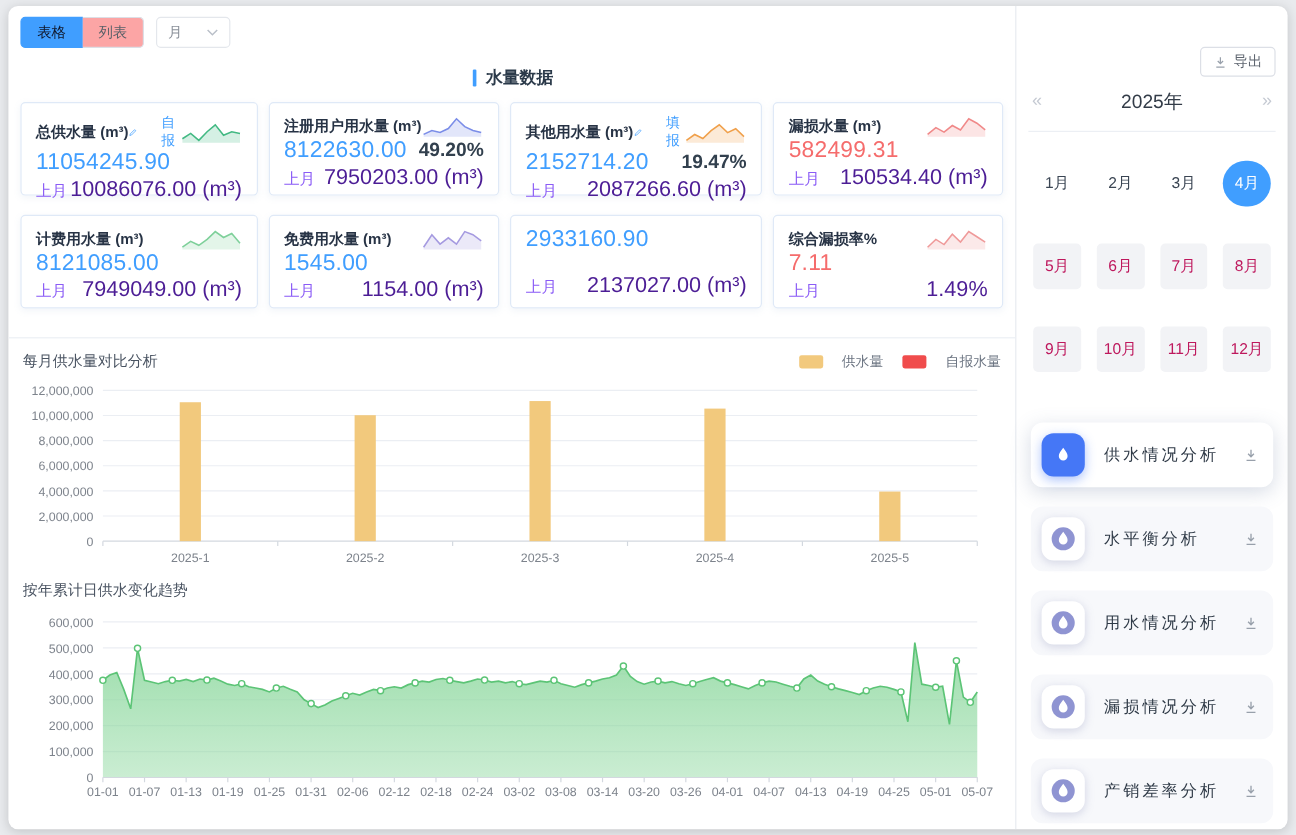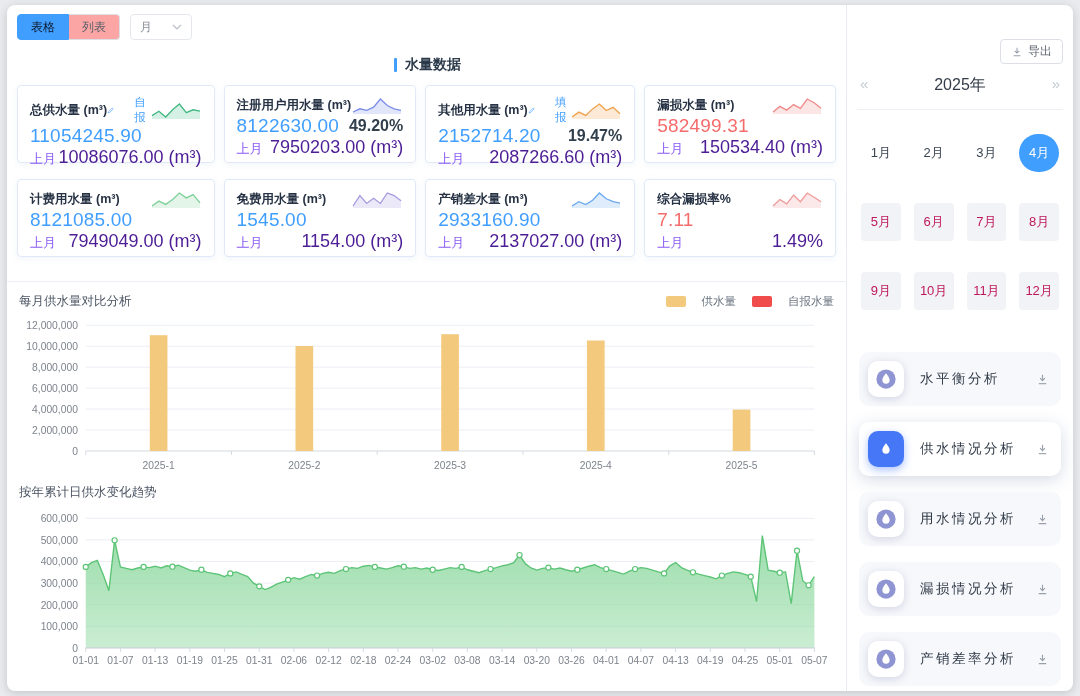--- a/index.html
+++ b/index.html
@@ -221,28 +221,20 @@
           <span class="card-value" style="color: rgb(64, 158, 255);">1545.00</span>
 
         </div>
         <div class="card-bottom">
           <span class="card-prev-label">上月</span>
           <span class="card-prev"><span>1154.00</span><span> (m³)</span></span>
         </div>
       </div>
 
       <div class="card">
-        <div class="card-top">
-          <span class="card-title">产销差水量 (m³)</span>
-
-          <svg class="spark" viewBox="0 0 52 20">
-              <path d="M2.0 17.0 L8.9 12.7 L15.7 15.6 L22.6 11.2 L29.4 4.0 L36.3 9.8 L43.1 12.7 L50.0 14.1 L50 19 L2 19 Z" fill="#6aa9f0" opacity="0.22"></path>
-              <path d="M2.0 17.0 L8.9 12.7 L15.7 15.6 L22.6 11.2 L29.4 4.0 L36.3 9.8 L43.1 12.7 L50.0 14.1" fill="none" stroke="#6aa9f0" stroke-width="1.3"></path>
-            </svg>
-        </div>
         <div class="card-value-row">
           <span class="card-value" style="color: rgb(64, 158, 255);">2933160.90</span>
 
         </div>
         <div class="card-bottom">
           <span class="card-prev-label">上月</span>
           <span class="card-prev"><span>2137027.00</span><span> (m³)</span></span>
         </div>
       </div>
 
@@ -442,46 +434,46 @@
       <div class="month disabled">6月</div>
       <div class="month disabled">7月</div>
       <div class="month disabled">8月</div>
       <div class="month disabled">9月</div>
       <div class="month disabled">10月</div>
       <div class="month disabled">11月</div>
       <div class="month disabled">12月</div>
     </div>
 
     <div class="menu">
+      <div class="menu-item active">
+        <span class="icon-tile">
+          <svg width="22" height="22" viewBox="0 0 24 24">
+              <circle class="drop-bg" cx="12" cy="12" r="10.5" fill="#8f94d2"></circle>
+              <path d="M12 5.6 C10 8.4 8 10.8 8 13.2 a4 4 0 0 0 8 0 C16 10.8 14 8.4 12 5.6 Z" fill="#fff"></path>
+            </svg>
+        </span>
+        <span class="menu-label">供水情况分析</span>
+        <svg class="dl-icon" width="13" height="13" viewBox="0 0 14 14">
+            <path d="M7 2v6 M4.4 5.6 L7 8.2 L9.6 5.6" stroke="currentColor" fill="none" stroke-width="1.2"></path>
+            <path d="M3 11.5h8" stroke="currentColor" stroke-width="1.2"></path>
+          </svg>
+      </div>
       <div class="menu-item">
         <span class="icon-tile">
           <svg width="22" height="22" viewBox="0 0 24 24">
               <circle class="drop-bg" cx="12" cy="12" r="10.5" fill="#8f94d2"></circle>
               <path d="M12 5.6 C10 8.4 8 10.8 8 13.2 a4 4 0 0 0 8 0 C16 10.8 14 8.4 12 5.6 Z" fill="#fff"></path>
             </svg>
         </span>
         <span class="menu-label">水平衡分析</span>
         <svg class="dl-icon" width="13" height="13" viewBox="0 0 14 14">
             <path d="M7 2v6 M4.4 5.6 L7 8.2 L9.6 5.6" stroke="currentColor" fill="none" stroke-width="1.2"></path>
             <path d="M3 11.5h8" stroke="currentColor" stroke-width="1.2"></path>
           </svg>
       </div>
-      <div class="menu-item active">
-        <span class="icon-tile">
-          <svg width="22" height="22" viewBox="0 0 24 24">
-              <circle class="drop-bg" cx="12" cy="12" r="10.5" fill="#8f94d2"></circle>
-              <path d="M12 5.6 C10 8.4 8 10.8 8 13.2 a4 4 0 0 0 8 0 C16 10.8 14 8.4 12 5.6 Z" fill="#fff"></path>
-            </svg>
-        </span>
-        <span class="menu-label">供水情况分析</span>
-        <svg class="dl-icon" width="13" height="13" viewBox="0 0 14 14">
-            <path d="M7 2v6 M4.4 5.6 L7 8.2 L9.6 5.6" stroke="currentColor" fill="none" stroke-width="1.2"></path>
-            <path d="M3 11.5h8" stroke="currentColor" stroke-width="1.2"></path>
-          </svg>
-      </div>
       <div class="menu-item">
         <span class="icon-tile">
           <svg width="22" height="22" viewBox="0 0 24 24">
               <circle class="drop-bg" cx="12" cy="12" r="10.5" fill="#8f94d2"></circle>
               <path d="M12 5.6 C10 8.4 8 10.8 8 13.2 a4 4 0 0 0 8 0 C16 10.8 14 8.4 12 5.6 Z" fill="#fff"></path>
             </svg>
         </span>
         <span class="menu-label">用水情况分析</span>
         <svg class="dl-icon" width="13" height="13" viewBox="0 0 14 14">
             <path d="M7 2v6 M4.4 5.6 L7 8.2 L9.6 5.6" stroke="currentColor" fill="none" stroke-width="1.2"></path>

